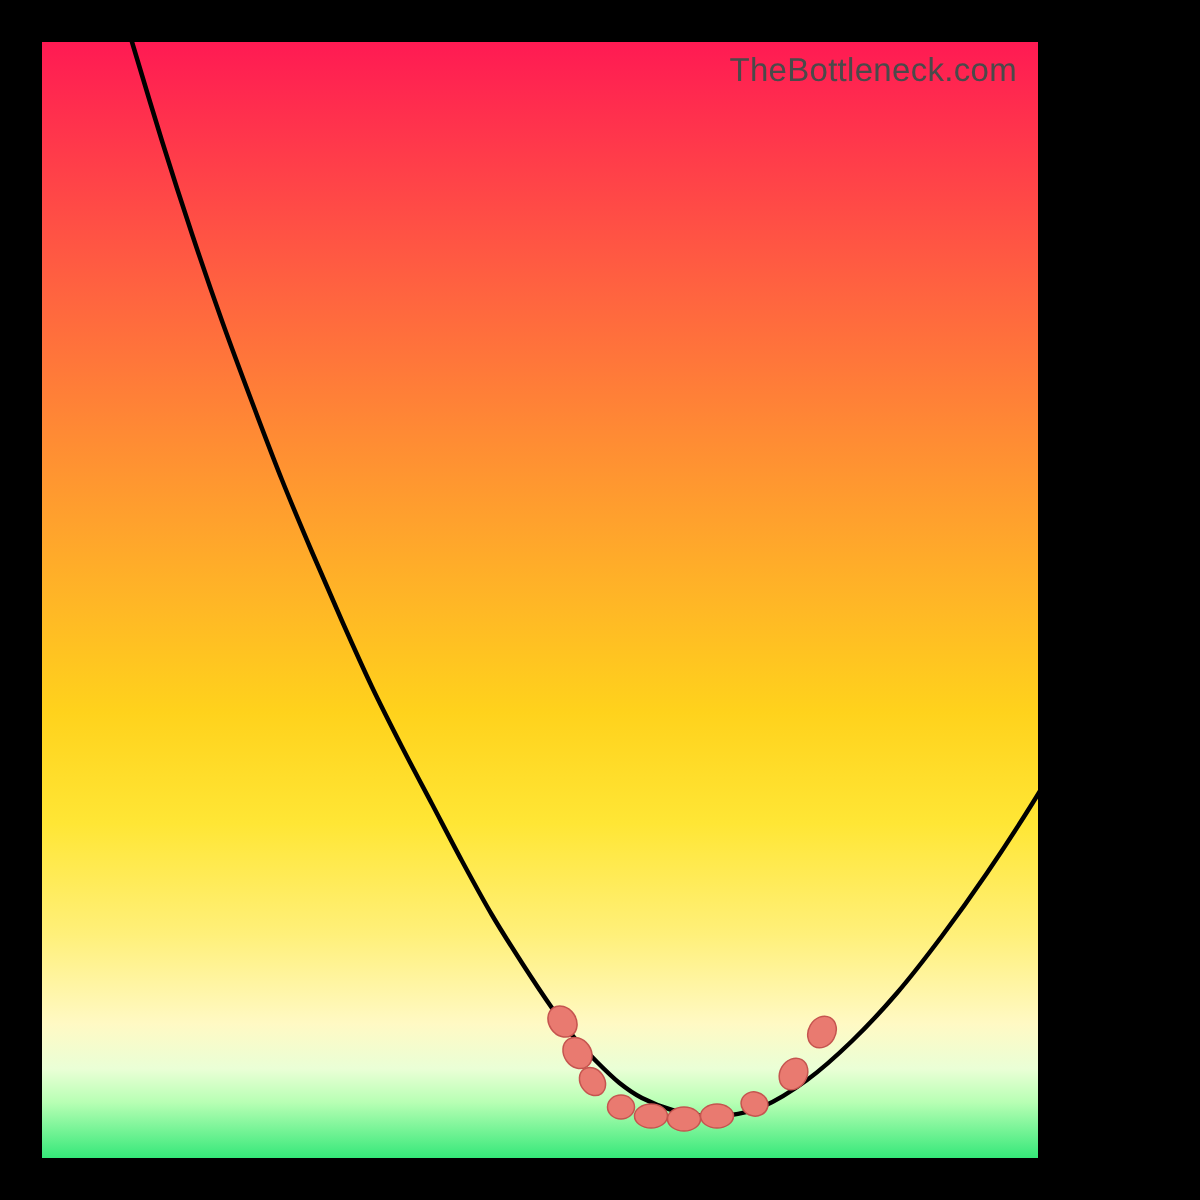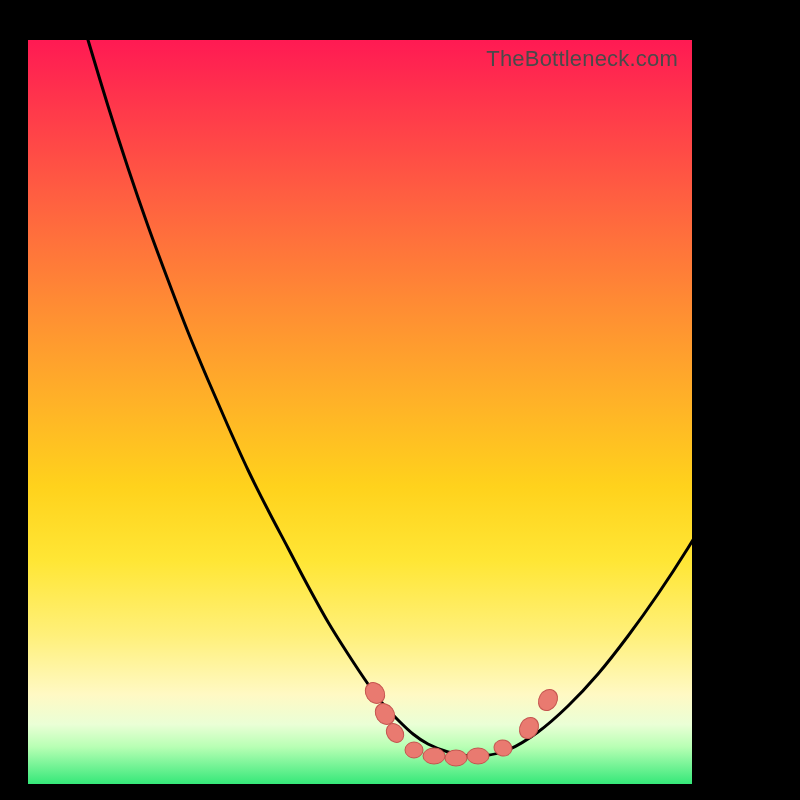--- a/index.html
+++ b/index.html
@@ -15,21 +15,21 @@
     position: absolute;
     left: 0;
     top: 0;
     width: 800px;
     height: 800px;
     background: #000;
   }
   .plot {
     position: absolute;
     left: 28px;
-    top: 40px;
+    top: 28px;
     width: 664px;
     height: 744px;
     background: linear-gradient(
       to bottom,
       #ff1a53 0%,
       #ff3b4a 10%,
       #ff6240 22%,
       #ff8a34 35%,
       #ffb028 48%,
       #ffd21c 60%,

